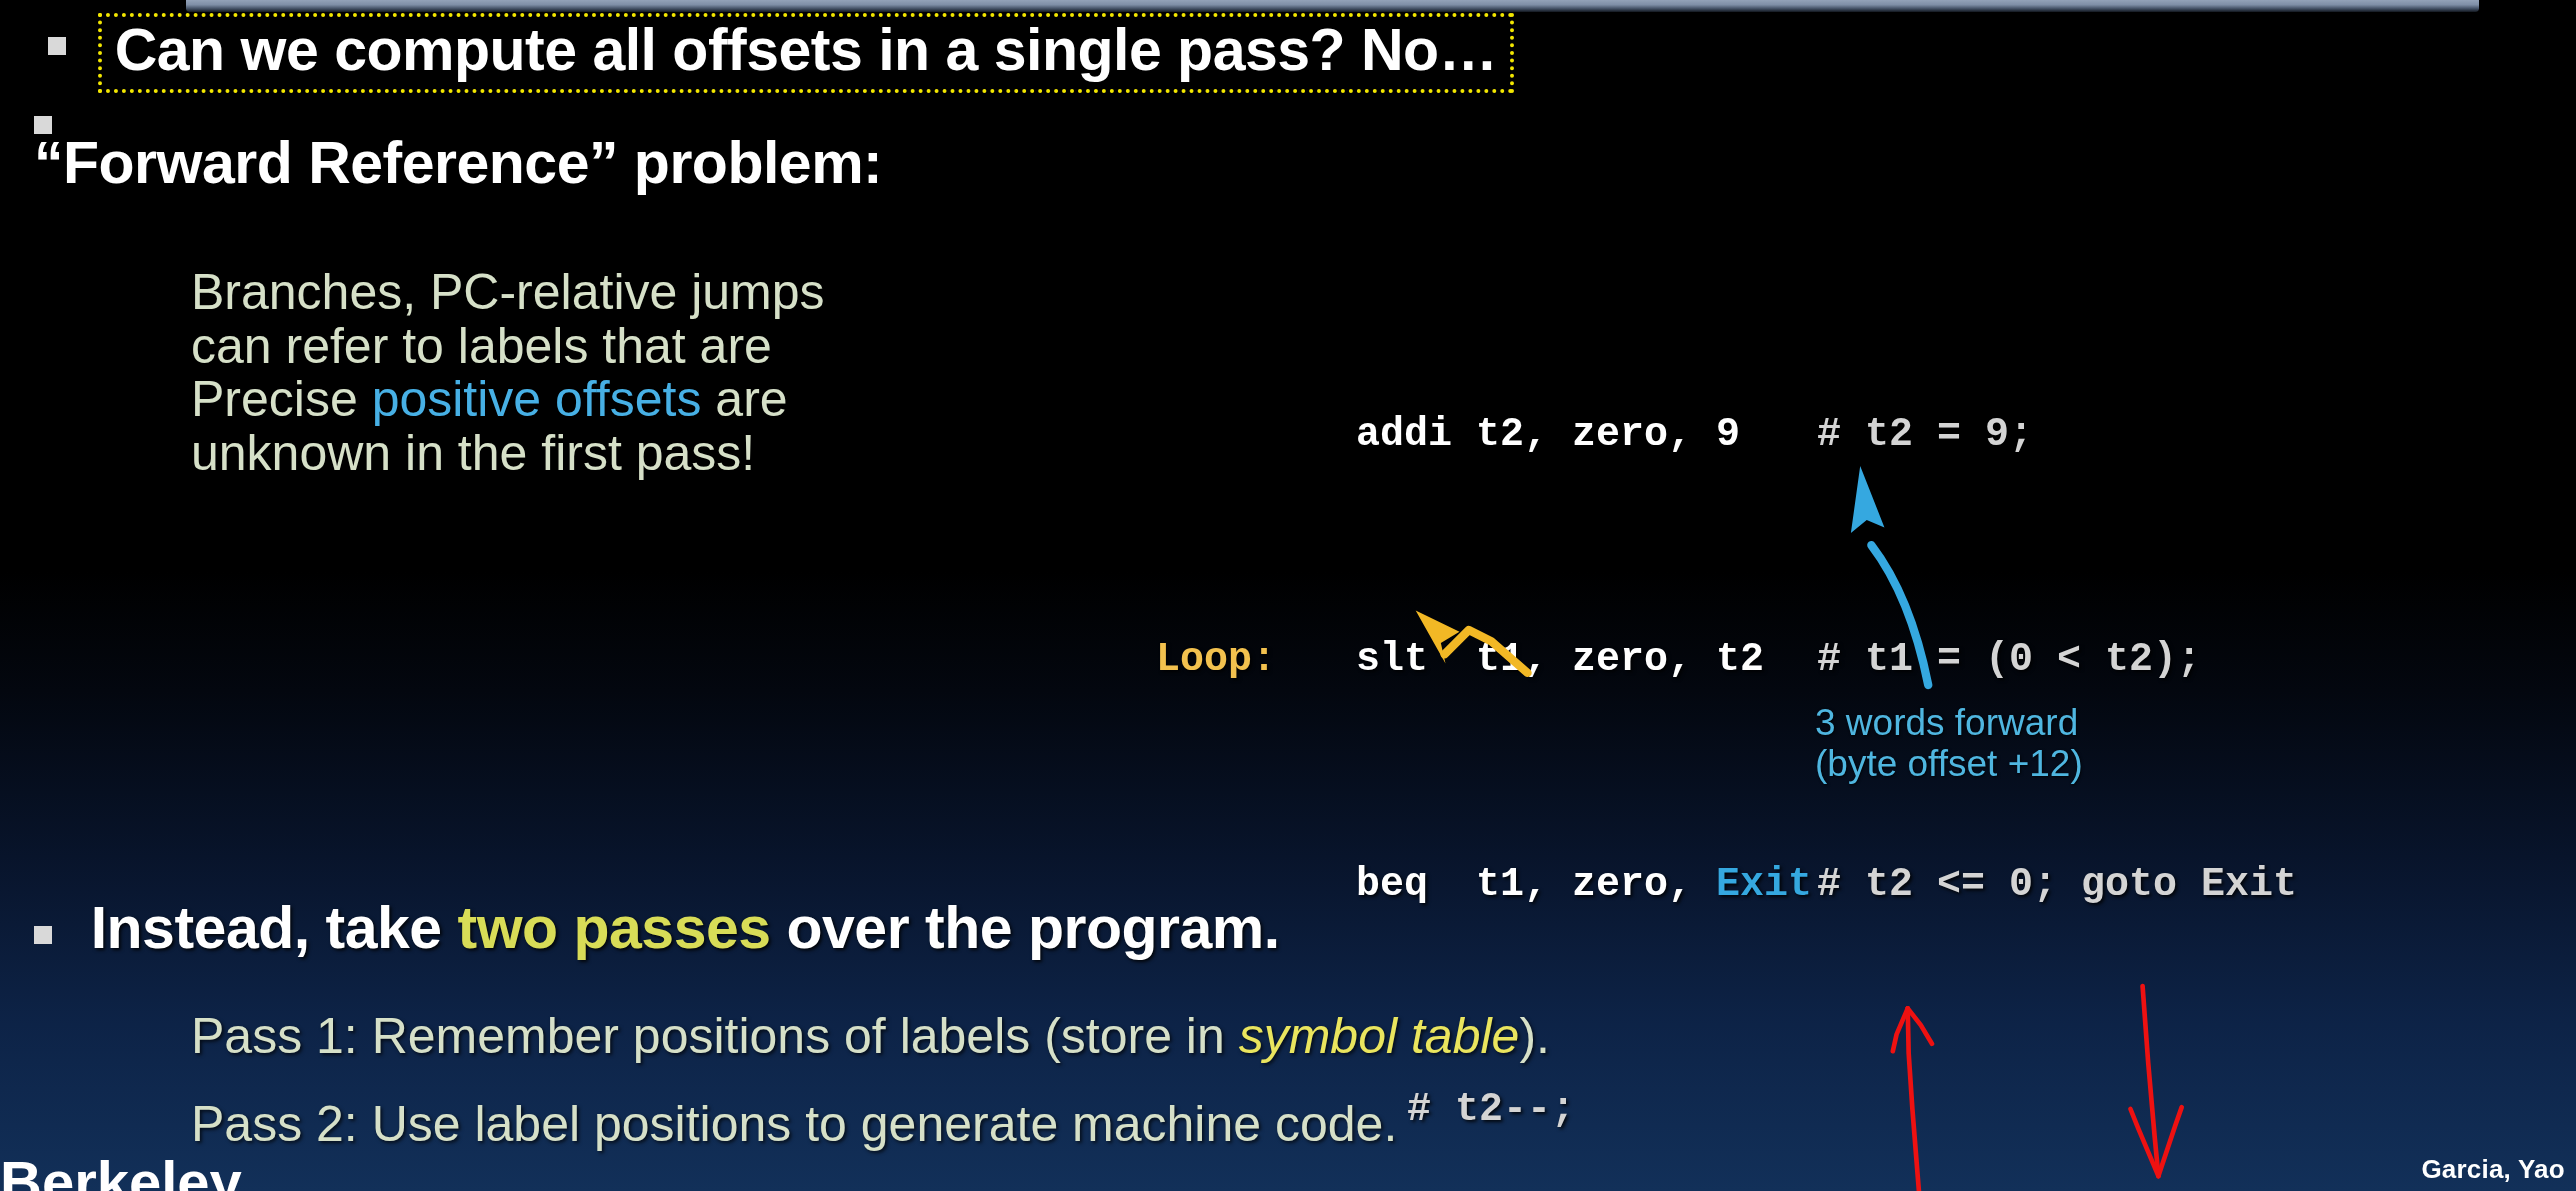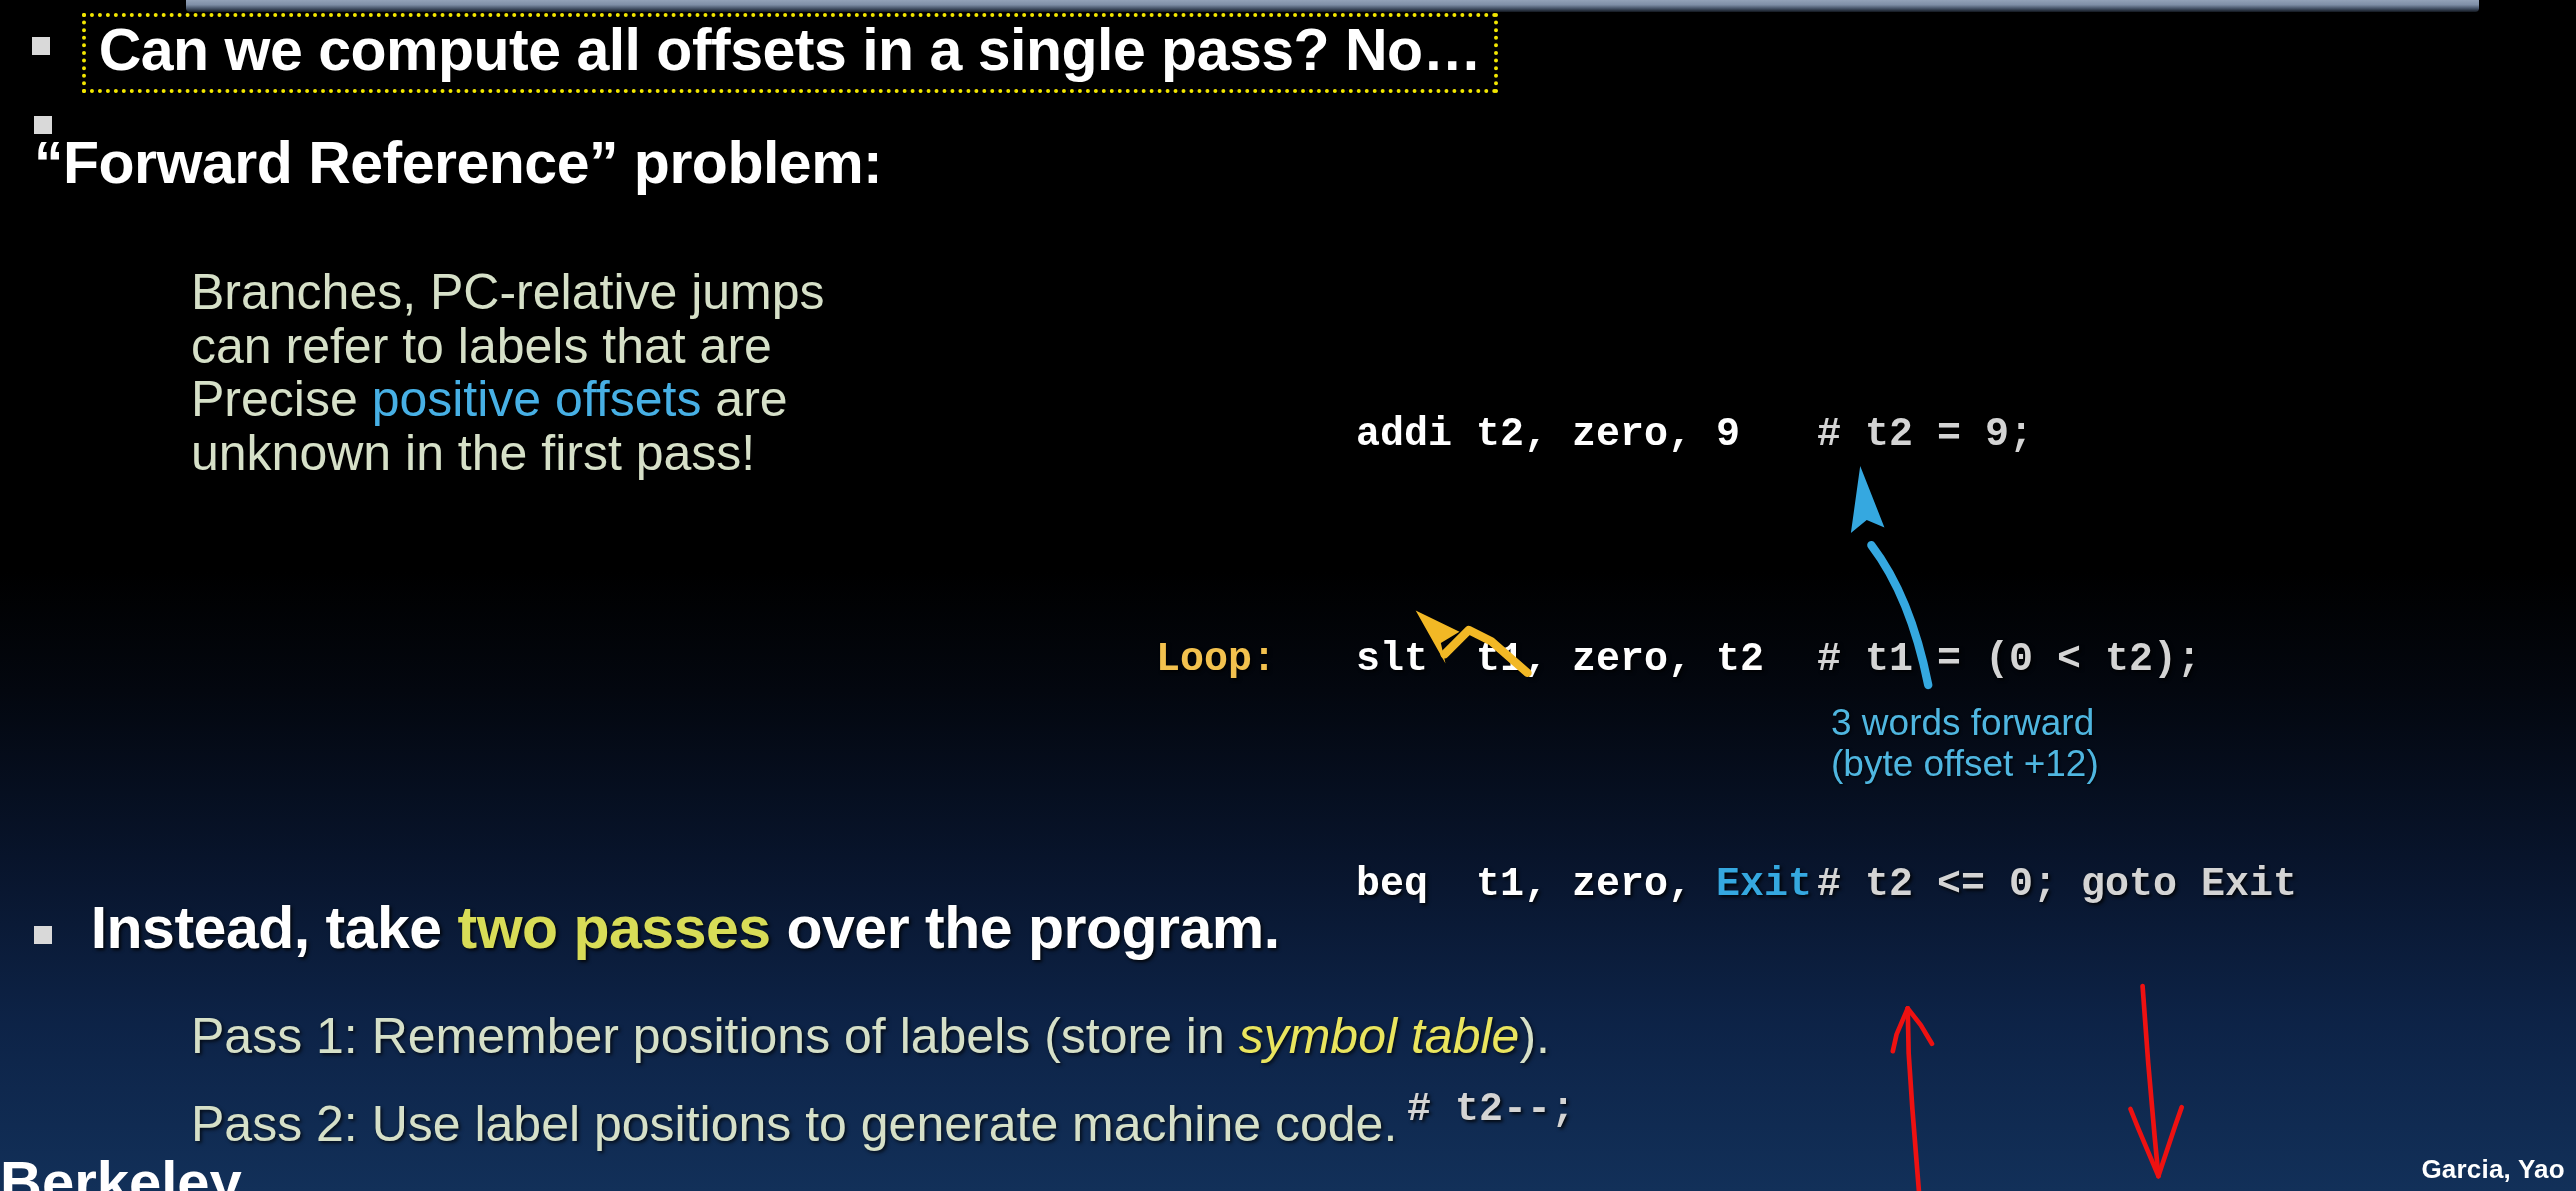--- a/index.html
+++ b/index.html
@@ -47,21 +47,21 @@
   .b1-text {
     font-size: 59px;
     font-weight: bold;
     color: #ffffff;
     line-height: 1.0;
     letter-spacing: -0.5px;
     text-shadow: 1.9px 1.9px 3.7px rgba(0,0,0,0.85);
     white-space: nowrap;
   }
 
-  #bullet1 { left: 32px; top: 13px; }
+  #bullet1 { left: 48px; top: 13px; }
   #bullet1 .sq { margin-top: 24px; margin-right: 32px; }
   #highlight-box {
     border: 4.7px dotted #f2e600;
     padding: 3.7px 13px 9.3px 13px;
     box-sizing: border-box;
   }
 
   #bullet2 { left: 34px; top: 88px; flex-direction: column; }
   #bullet2 .sq { margin-top: 28px; margin-right: 39px; }
 
@@ -108,21 +108,21 @@
   }
 
   
   .callout {
     position: absolute;
     font-size: 37px;
     line-height: 1.12;
     text-shadow: 0.9px 0.9px 2.8px rgba(0,0,0,0.8);
   }
   #callout-back { left: 1411px; top: 702px; color: #f2b825; width: 233px; }
-  #callout-fwd  { left: 1815px; top: 702px; color: #4fb6e0; width: 373px; margin-left: 16px; }
+  #callout-fwd  { left: 1815px; top: 702px; color: #4fb6e0; width: 373px; }
 
   
   #overlay {
     position: absolute;
     left: 0; top: 0;
     width: 2576px; height: 1191px;
     pointer-events: none;
   }
 
   

